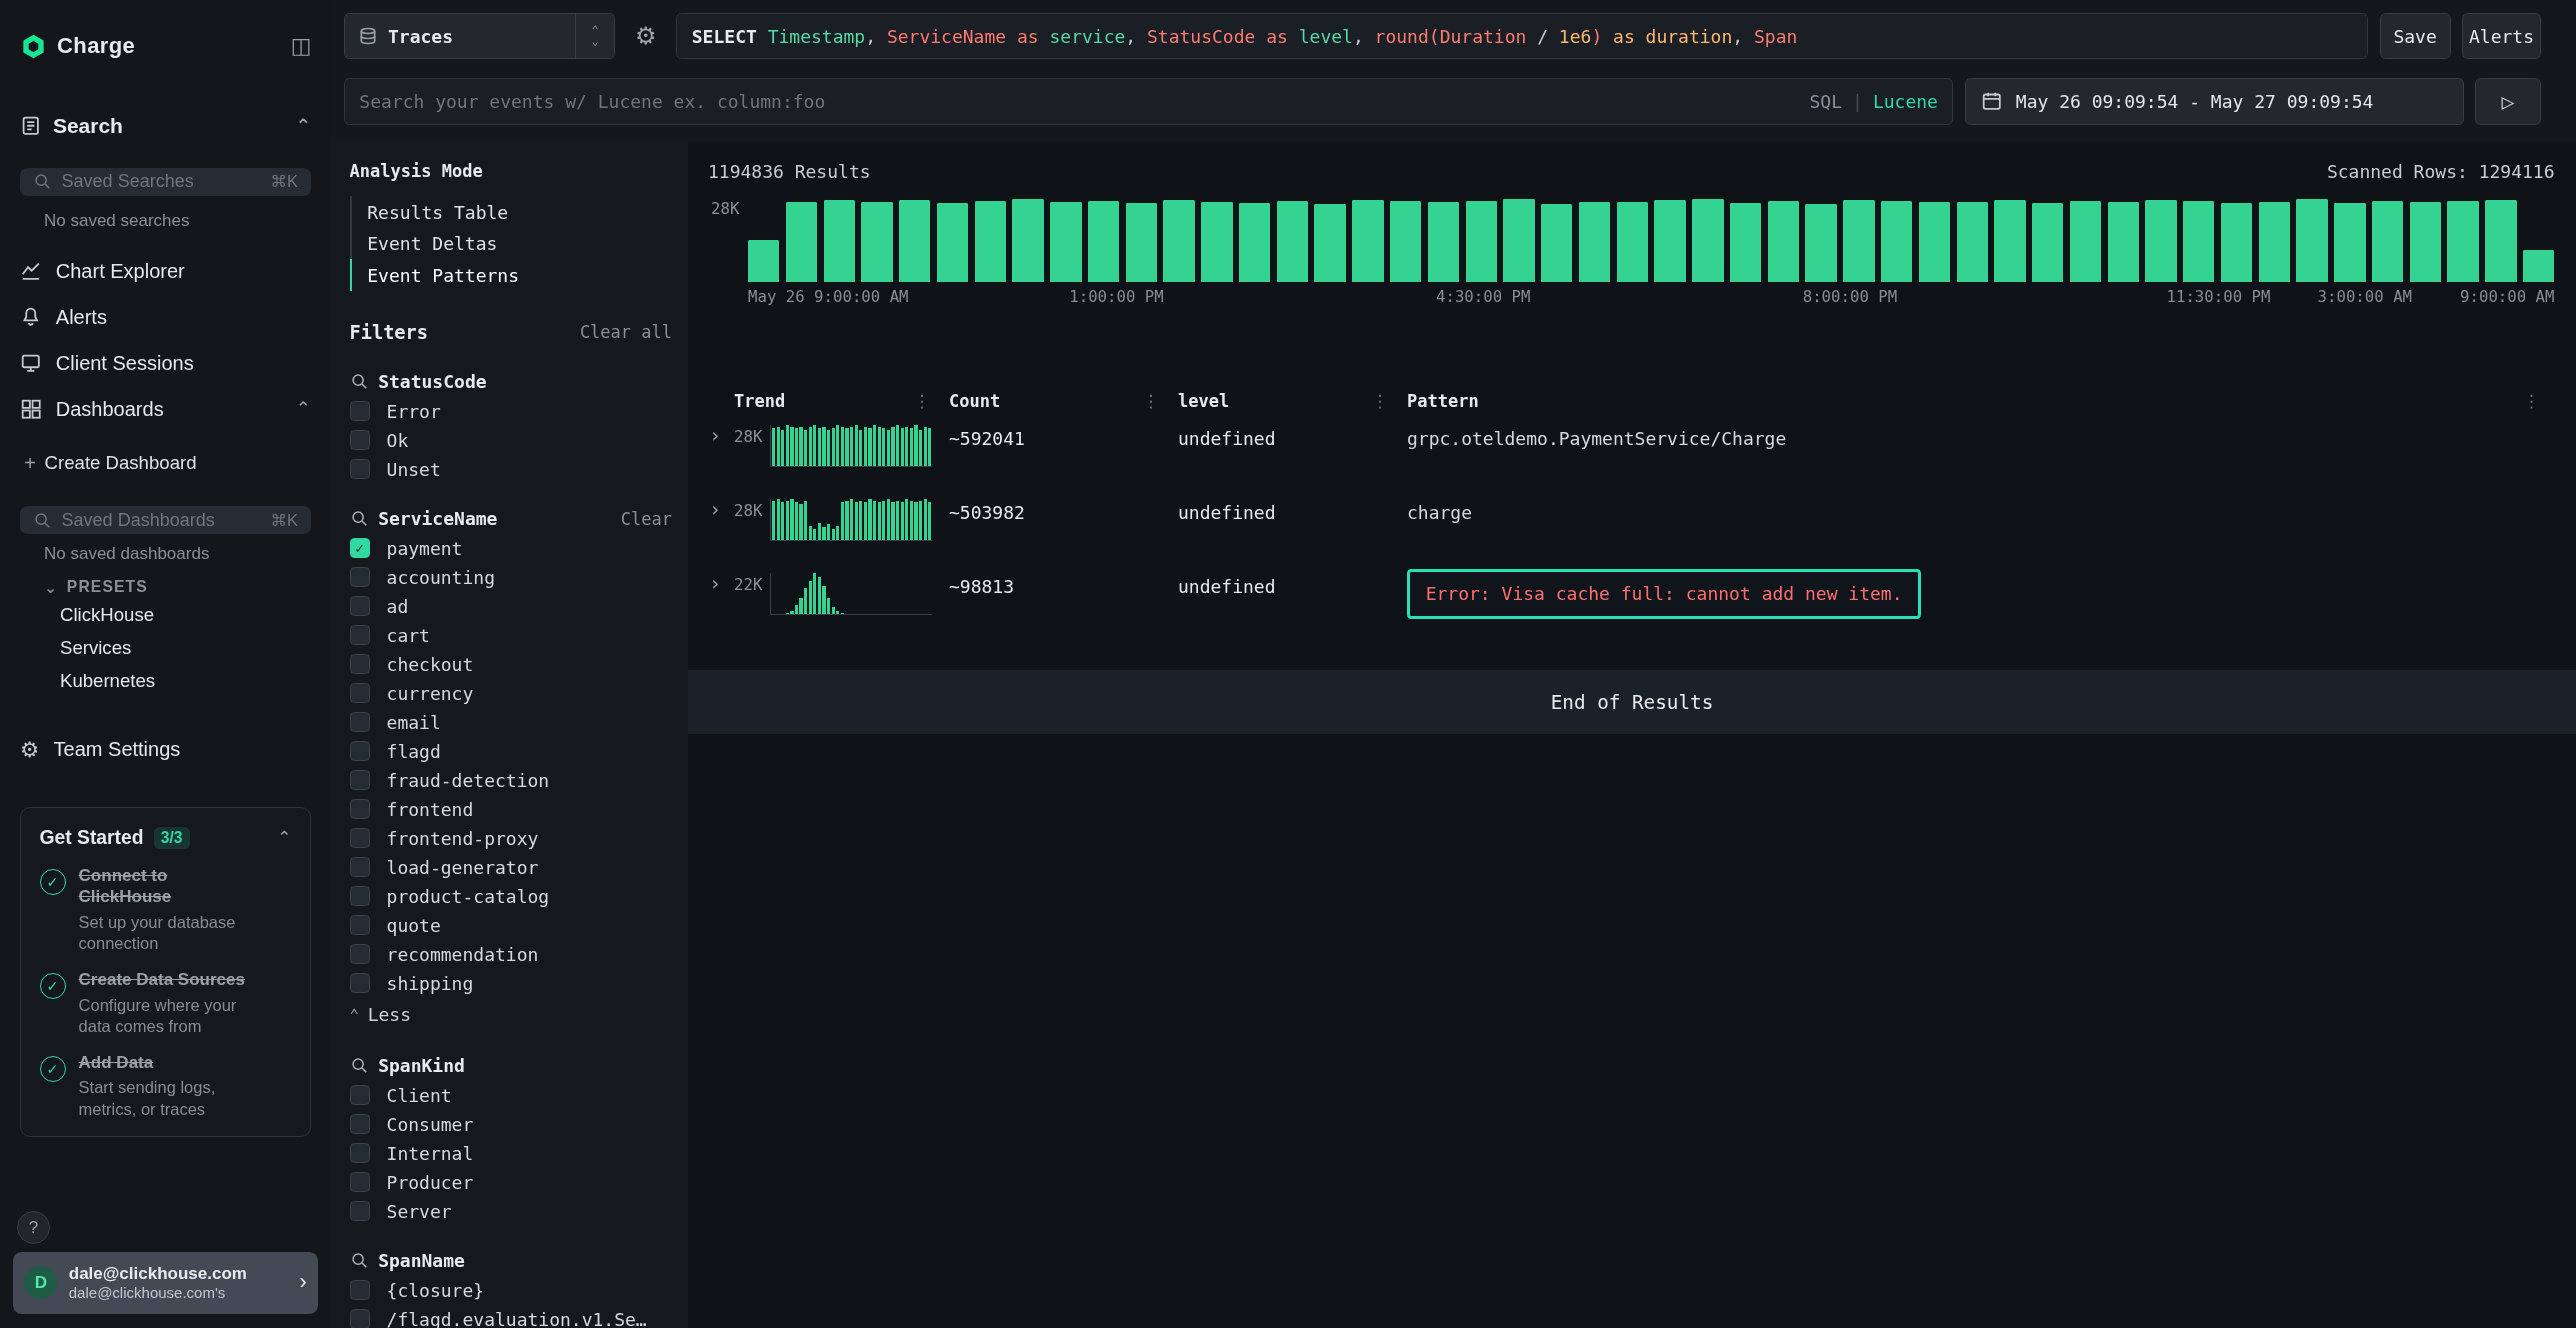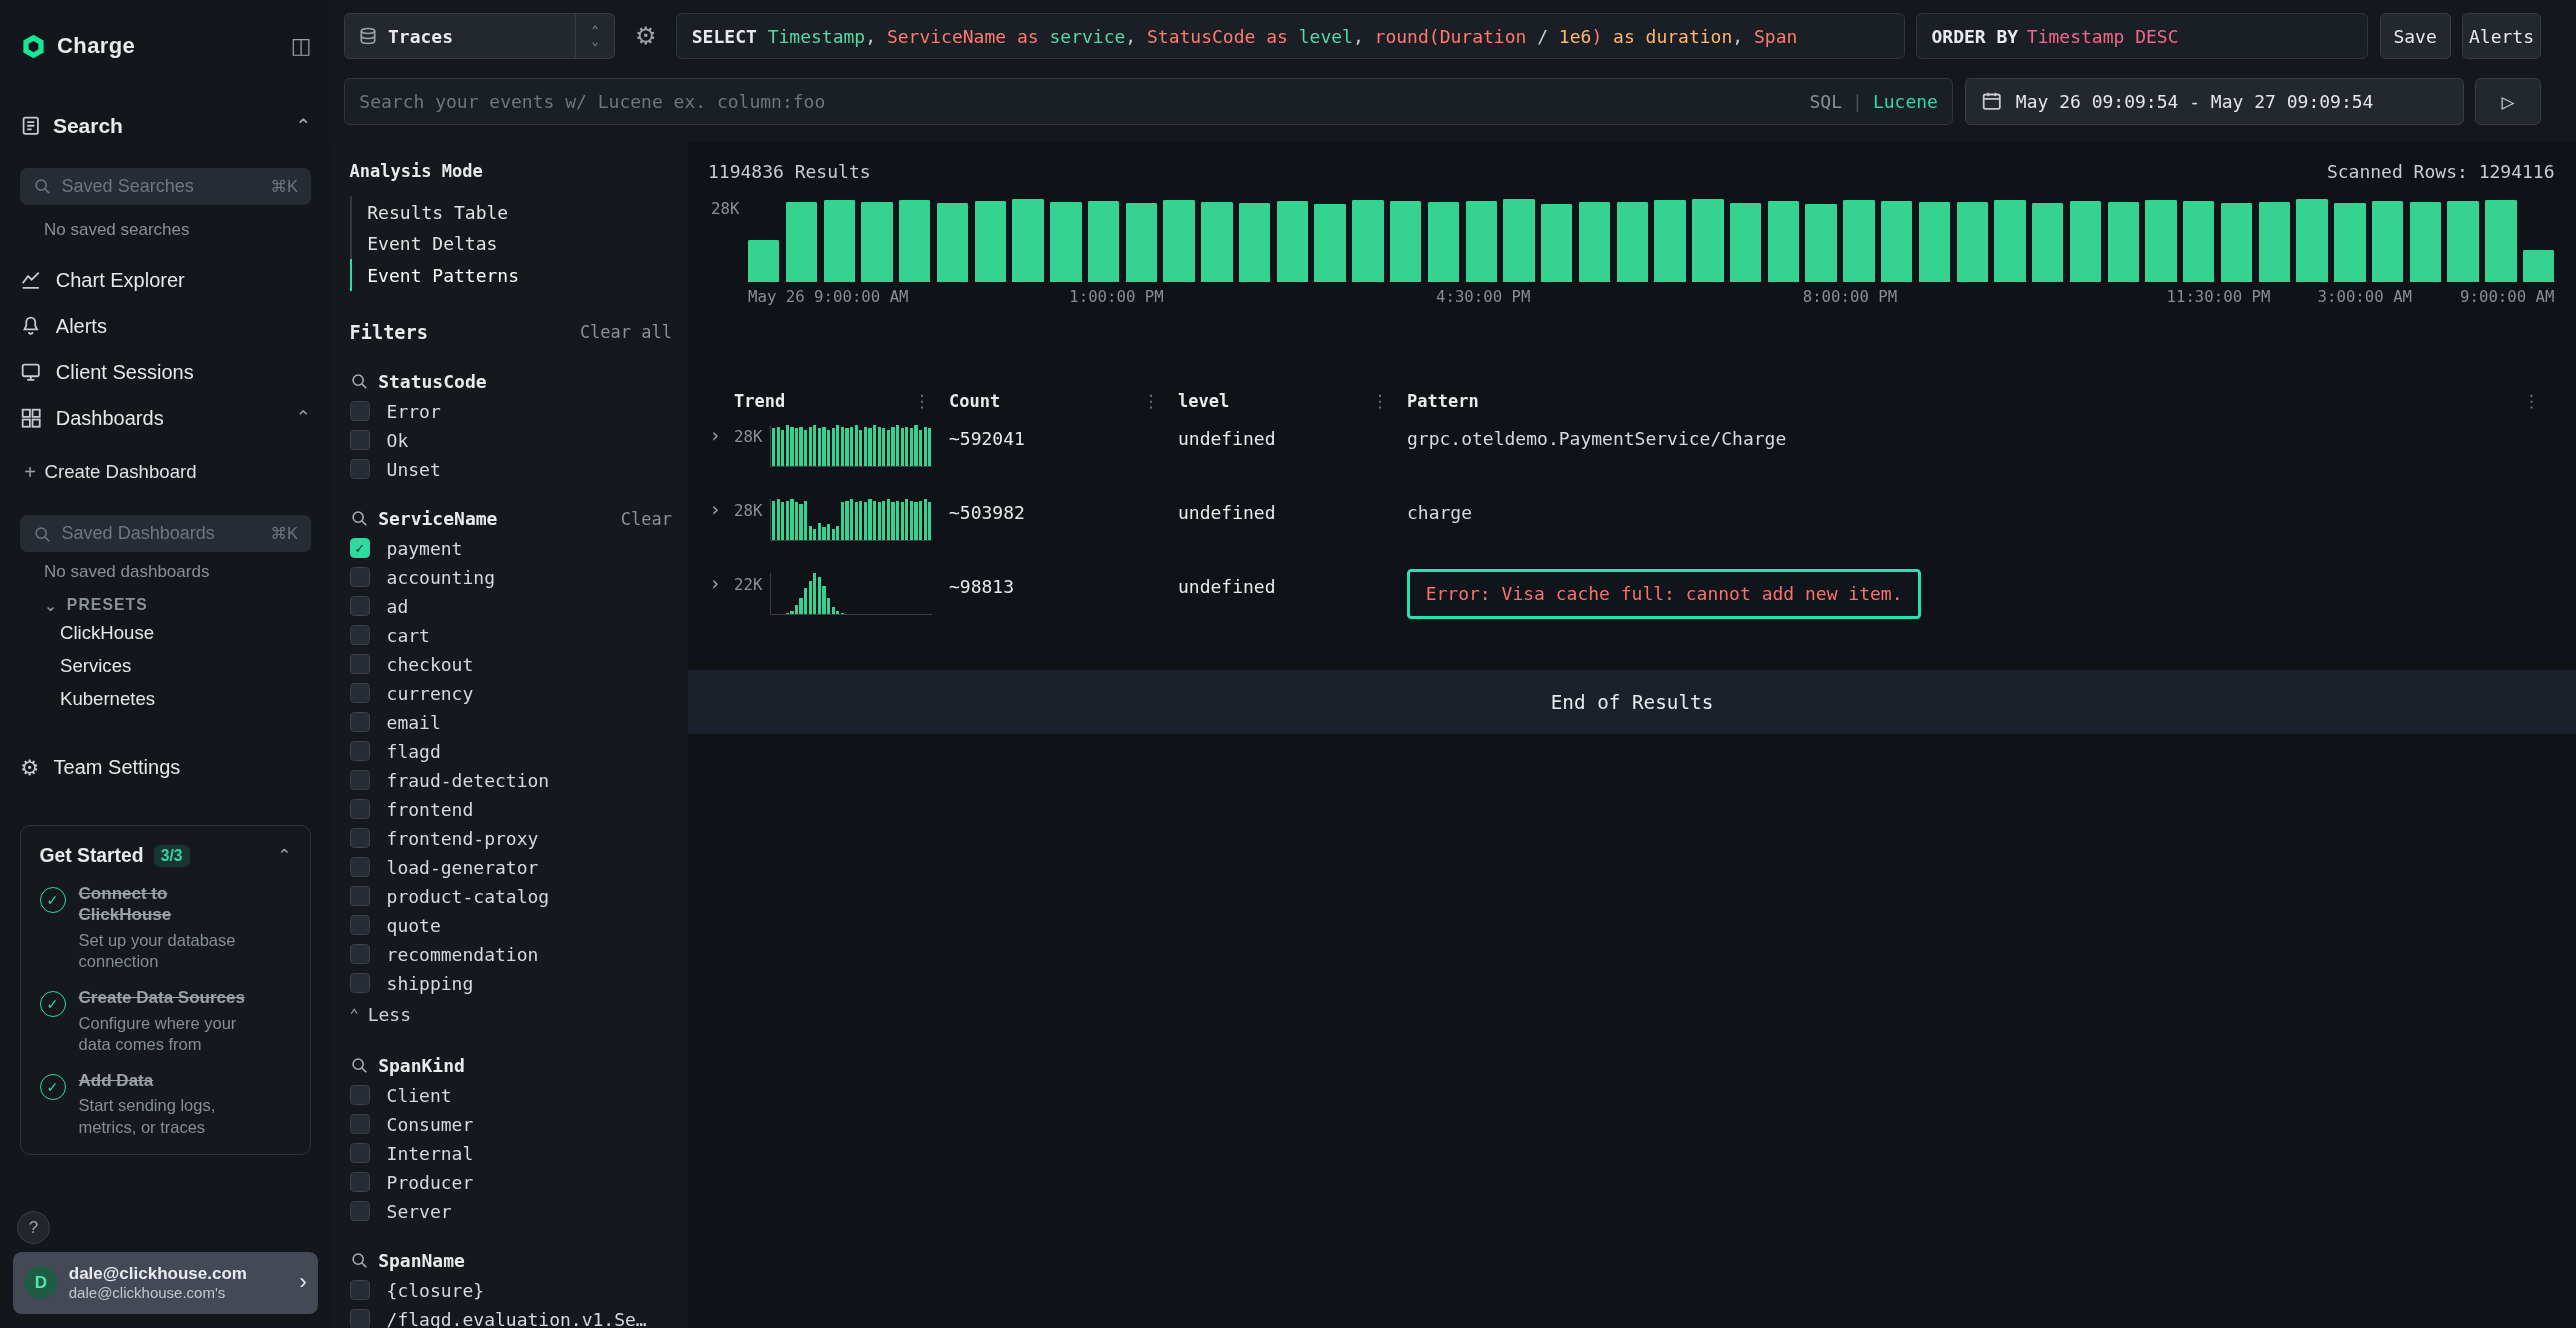--- a/index.html
+++ b/index.html
@@ -10,21 +10,21 @@
 
   
   #sidebar{position:absolute;left:0;top:0;bottom:0;width:331px;background:#13161b;padding:0 20px;z-index:2;}
   .logo-row{display:flex;align-items:center;gap:10px;padding-top:29px;height:63px;}
   .logo-ic{width:27px;height:27px;}
   .logo-text{font-size:22px;font-weight:bold;letter-spacing:0.4px;}
   .collapse{margin-left:auto;color:#9aa1a8;font-size:21.5px;cursor:pointer;}
   .sec-head{display:flex;align-items:center;gap:11.4px;margin-top:47px;height:31.5px;font-size:21px;font-weight:bold;}
   .sec-head .ic{width:21.5px;height:21.5px;}
   .chev-up{margin-left:auto;color:#9aa1a8;font-size:18.6px;}
-  .pill{margin-top:26px;height:37px;background:#262c33;border-radius:7.2px;display:flex;align-items:center;gap:10px;padding:0 13px;color:#6f767d;}
+  .pill{margin-top:26px;height:28px;background:#262c33;border-radius:7.2px;display:flex;align-items:center;gap:10px;padding:0 13px;color:#6f767d;}
   .pill .ic{width:18.6px;height:18.6px;stroke:#6f767d;}
   .pill-text{font-size:18px;flex:1;}
   .pill-kbd{font-size:16.5px;color:#6f767d;}
   .sb-note{margin:15.7px 0 0 24px;font-size:17px;color:#8a9099;}
   .nav{margin-top:17px;}
   .nav-item{display:flex;align-items:center;gap:14.3px;height:46px;font-size:20px;color:#e6e8ea;cursor:pointer;}
   .nav-item .ic{width:21.5px;height:21.5px;}
   .create-dash{display:flex;align-items:center;gap:8.6px;height:34px;margin:14.3px 0 0 4.3px;font-size:18.6px;color:#dfe2e5;}
   .plus{color:#9aa1a8;font-size:20px;}
   .presets-head{display:flex;align-items:center;gap:8.6px;margin:11.4px 0 0 24px;height:23px;font-size:15.7px;font-weight:bold;letter-spacing:1.1px;color:#8a9099;}
@@ -310,24 +310,20 @@
           </svg>
         <span class="src-label">Traces</span>
         <span class="src-chevs">
             <span>⌃</span>
             <span>⌄</span>
           </span>
       </div>
       <span class="gear-btn">⚙</span>
       <div class="box box-dark sql-editor">
         <span><span class="tk-kw">SELECT </span><span class="tk-g">Timestamp</span><span class="tk-p">, </span><span class="tk-r">ServiceName</span><span class="tk-r"> as </span><span class="tk-g">service</span><span class="tk-p">, </span><span class="tk-r">StatusCode</span><span class="tk-r"> as </span><span class="tk-g">level</span><span class="tk-p">, </span><span class="tk-r">round(</span><span class="tk-r">Duration</span><span class="tk-p"> / </span><span class="tk-o">1e6</span><span class="tk-r">)</span><span class="tk-o"> as duration</span><span class="tk-p">, </span><span class="tk-r">Span</span></span>
-      </div>
-      <div class="box box-dark orderby">
-        <span class="ob-kw">ORDER BY</span>
-        <span class="ob-val">Timestamp DESC</span>
       </div>
       <div class="box btn save-btn">Save</div>
       <div class="box btn alerts-btn">Alerts</div>
     </div>
     <div class="tb-row tb-row2">
       <div class="box box-dark lucene-input">
         <span>Search your events w/ Lucene ex. column:foo</span>
         <span class="lucene-right">
           <span class="lr-sql">SQL</span>
           <span class="lr-sep">|</span>

